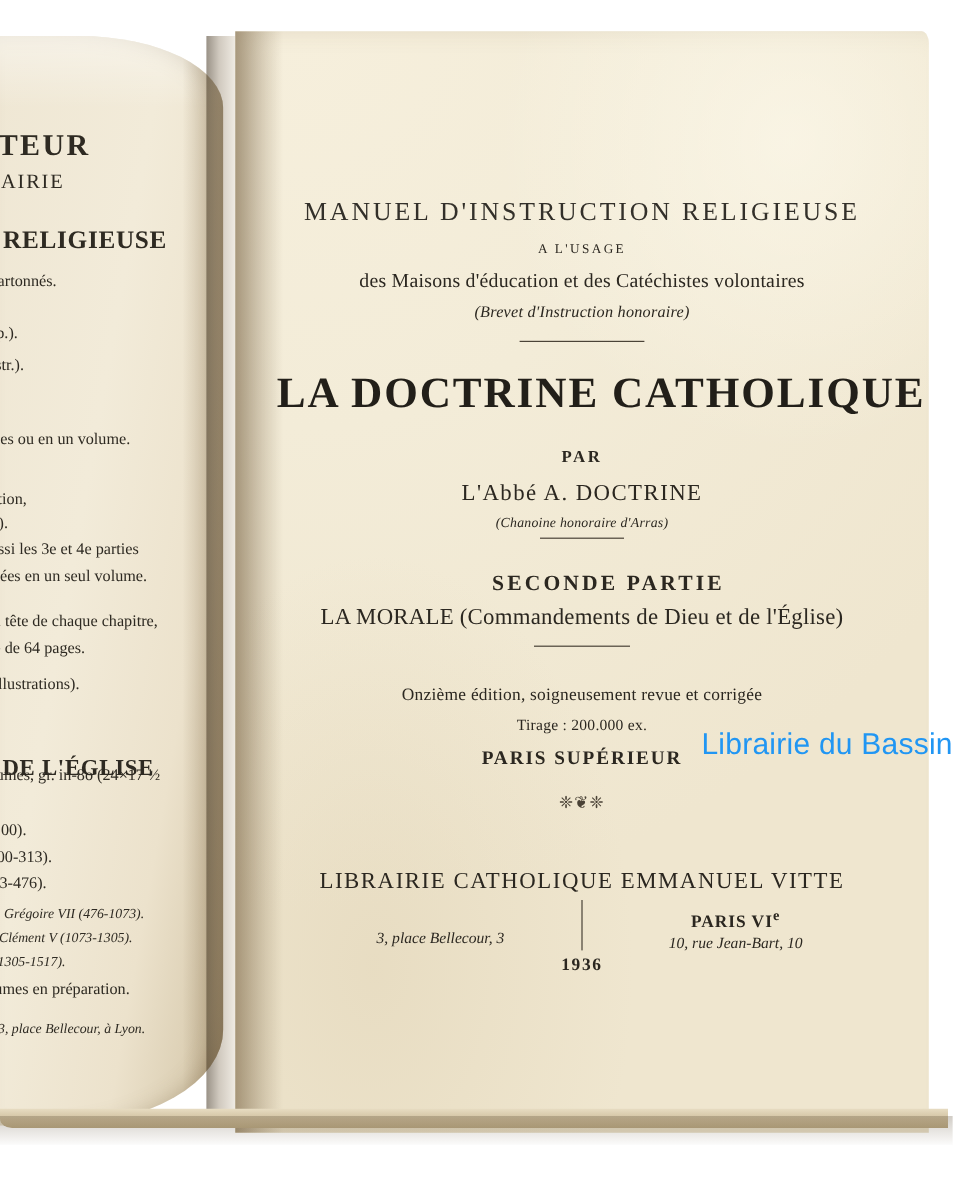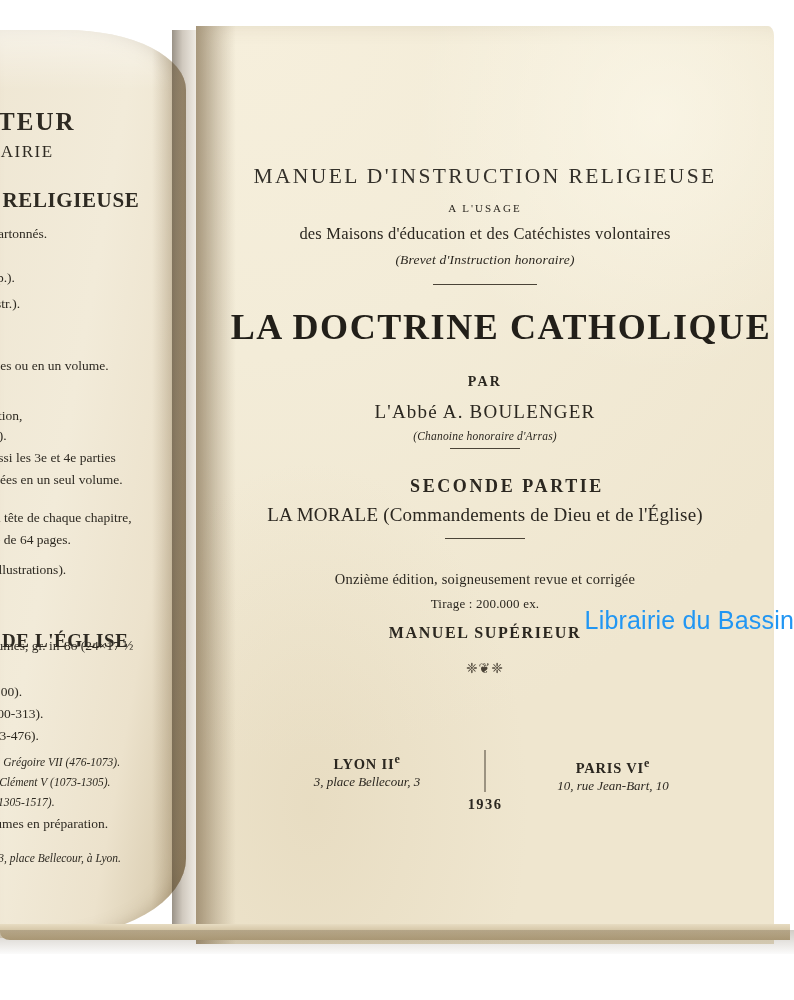--- a/index.html
+++ b/index.html
@@ -365,40 +365,40 @@
 
     <div class="tp" id="tp-manual">MANUEL D'INSTRUCTION RELIGIEUSE</div>
     <div class="tp" id="tp-maisons">des Maisons d'éducation et des Catéchistes volontaires</div>
     <div class="tp" id="tp-ausage">A L'USAGE</div>
     <div class="tp" id="tp-brevet">(Brevet d'Instruction honoraire)</div>
 
     <div class="rule" id="rule-1"></div>
 
     <div class="tp" id="tp-title">LA DOCTRINE CATHOLIQUE</div>
     <div class="tp" id="tp-par">PAR</div>
-    <div class="tp" id="tp-author">L'Abbé A. BOULENGER</div>
+    <div class="tp" id="tp-author">L'Abbé A. DOCTRINE</div>
     <div class="tp" id="tp-author-sub">(Chanoine honoraire d'Arras)</div>
 
     <div class="rule" id="rule-2"></div>
 
     <div class="tp" id="tp-part">SECONDE PARTIE</div>
     <div class="tp" id="tp-part-title">LA MORALE (Commandements de Dieu et de l'Église)</div>
 
     <div class="rule" id="rule-3"></div>
 
     <div class="tp" id="tp-edition">Onzième édition, soigneusement revue et corrigée</div>
     <div class="tp" id="tp-tirage">Tirage : 200.000 ex.</div>
-    <div class="tp" id="tp-cours">MANUEL SUPÉRIEUR</div>
+    <div class="tp" id="tp-cours">PARIS SUPÉRIEUR</div>
 
     <div class="tp" id="tp-ornament">❈❦❈</div>
 
+    <div class="tp" id="tp-publisher">LIBRAIRIE CATHOLIQUE EMMANUEL VITTE</div>
 
     <div id="tp-vert-rule"></div>
 
-    <div id="tp-lyon"><span>LYON II</span><sup>e</sup></div>
     <div id="tp-lyon-addr">3, place Bellecour, 3</div>
 
     <div id="tp-paris"><span>PARIS VI</span><sup>e</sup></div>
     <div id="tp-paris-addr">10, rue Jean-Bart, 10</div>
 
     <div class="tp" id="tp-year">1936</div>
   </div>
 
   <div id="watermark" style="color: rgb(33, 150, 243);">Librairie du Bassin</div>
 

